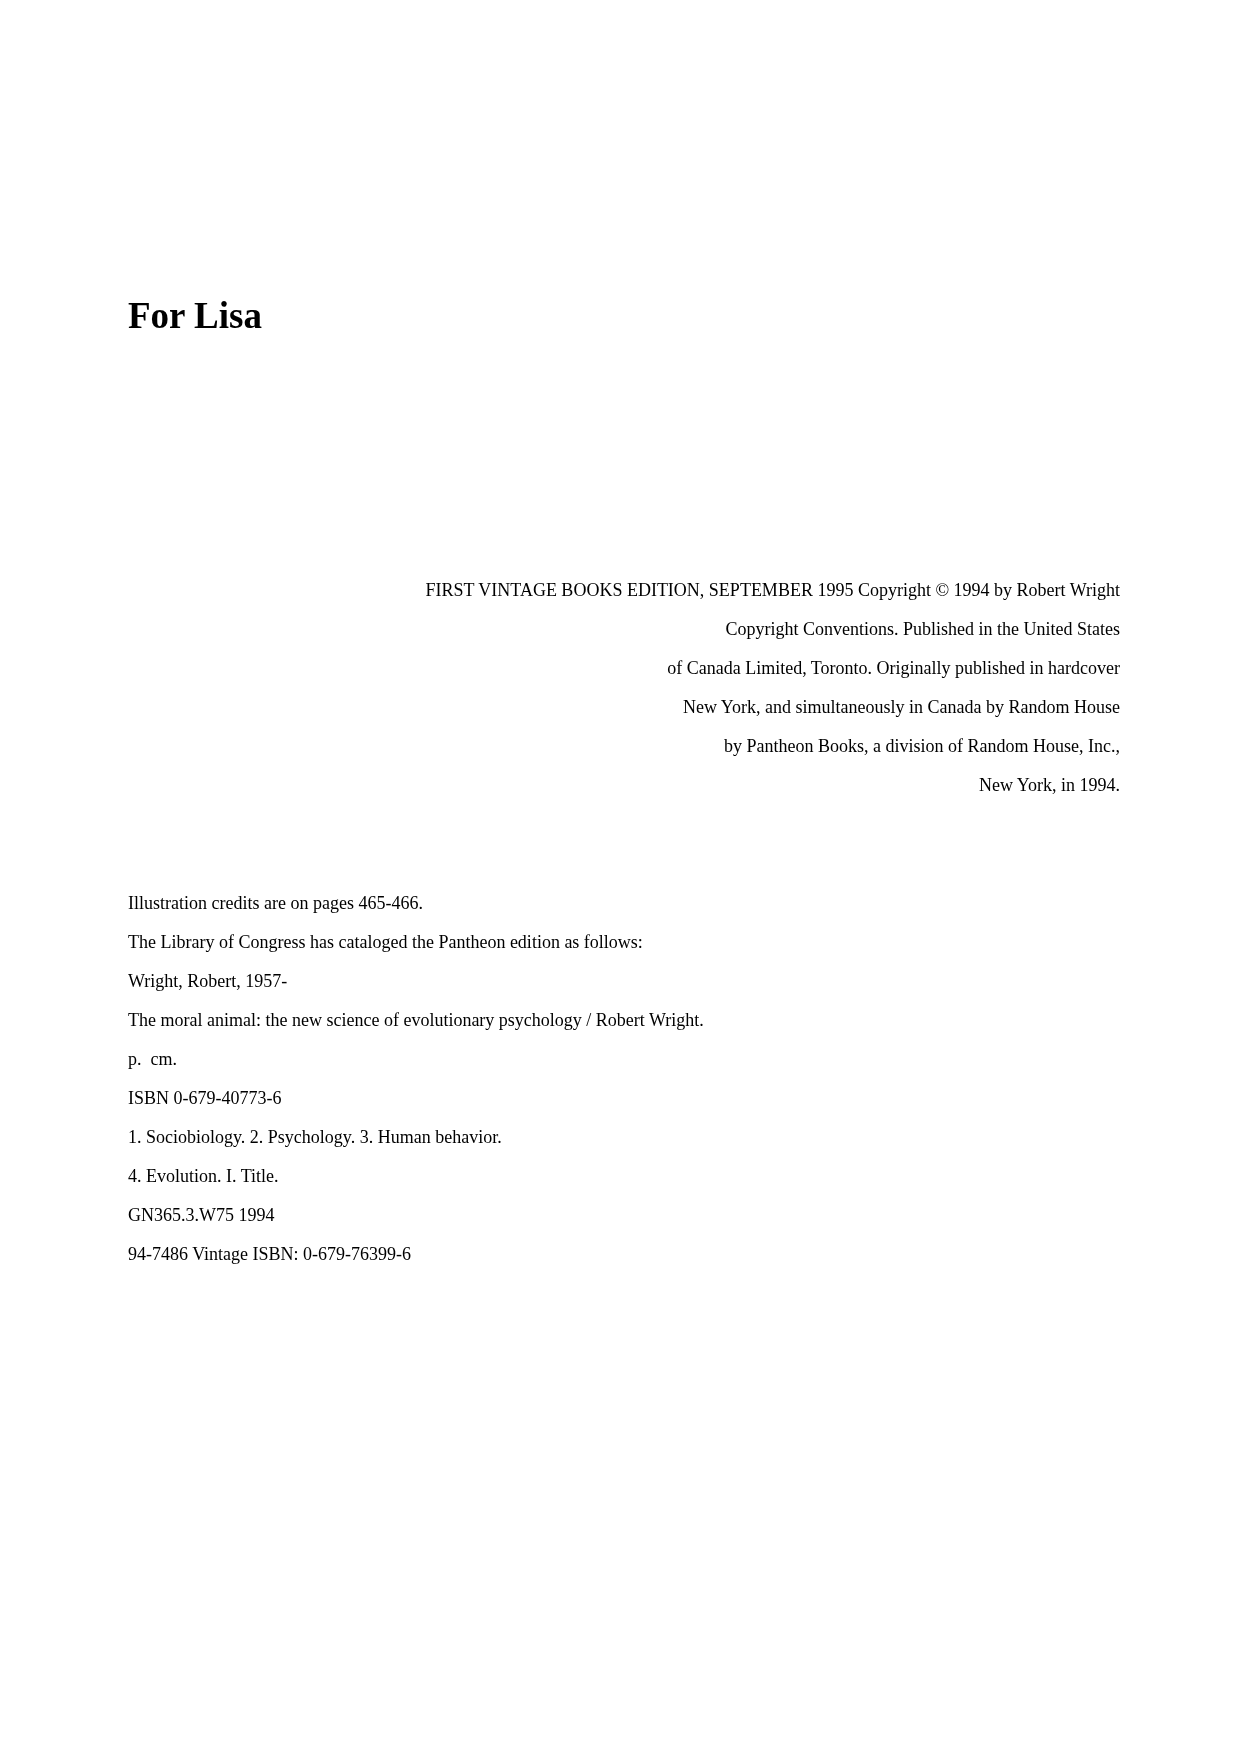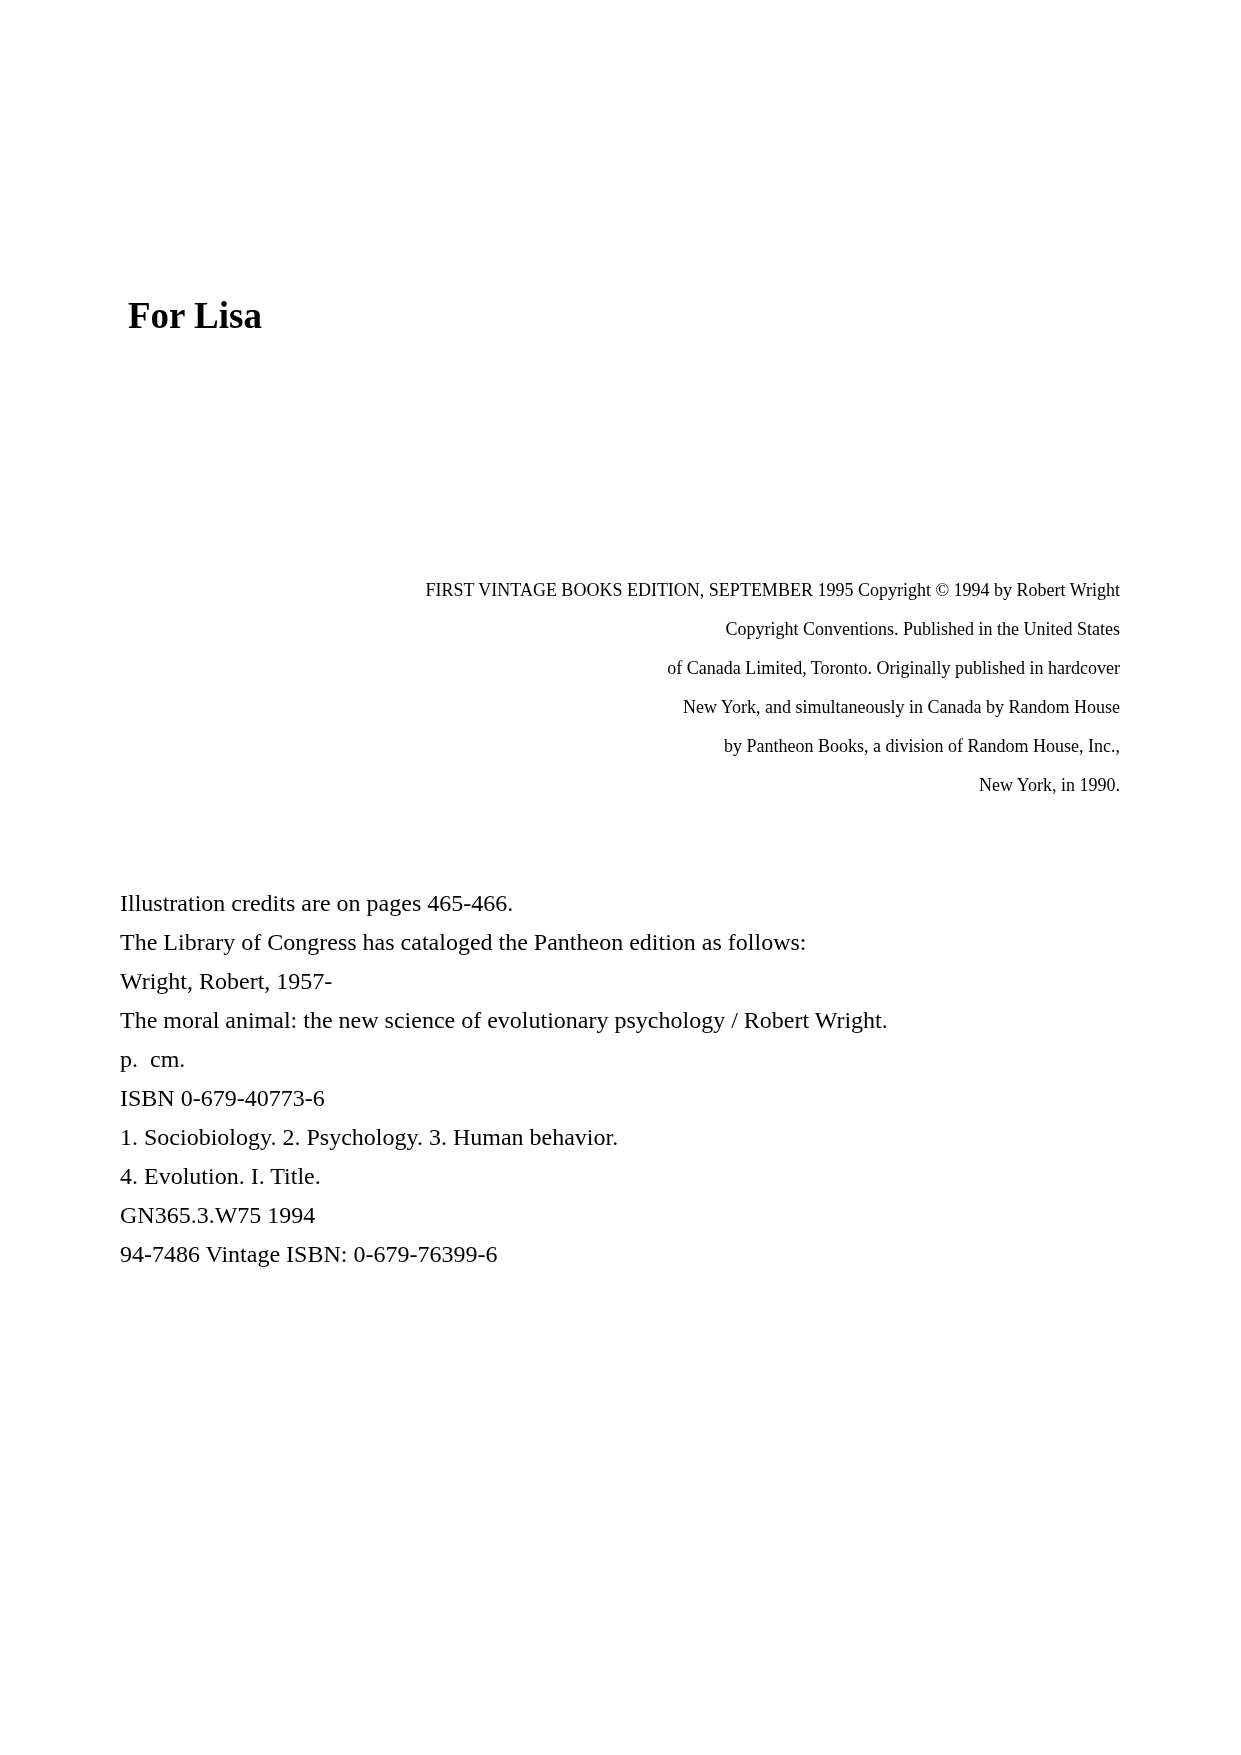--- a/index.html
+++ b/index.html
@@ -33,42 +33,42 @@
       font-size: 18px;
       line-height: 39px;
       margin-top: 37px;
     }
     .copyright-block .line {
       display: block;
       white-space: nowrap;
     }
     .catalog-block {
       position: absolute;
-      left: 120px;
+      left: 128px;
       top: 884px;
-      font-size: 24px;
+      font-size: 18px;
       line-height: 39px;
     }
     .catalog-block .line {
       display: block;
       white-space: pre;
     }
   </style>
 </head>
 <body>
 
 <h1 class="dedication">For Lisa</h1>
 
 <div class="copyright-block">
   <span class="line">FIRST VINTAGE BOOKS EDITION, SEPTEMBER 1995 Copyright © 1994 by Robert Wright</span>
   <span class="line">Copyright Conventions. Published in the United States</span>
   <span class="line">of Canada Limited, Toronto. Originally published in hardcover</span>
   <span class="line">New York, and simultaneously in Canada by Random House</span>
   <span class="line">by Pantheon Books, a division of Random House, Inc.,</span>
-  <span class="line">New York, in 1990.</span>
+  <span class="line">New York, in 1994.</span>
 </div>
 
 <div class="catalog-block">
   <span class="line">Illustration credits are on pages 465-466.</span>
   <span class="line">The Library of Congress has cataloged the Pantheon edition as follows:</span>
   <span class="line">Wright, Robert, 1957-</span>
   <span class="line">The moral animal: the new science of evolutionary psychology / Robert Wright.</span>
   <span class="line">p.  cm.</span>
   <span class="line">ISBN 0-679-40773-6</span>
   <span class="line">1. Sociobiology. 2. Psychology. 3. Human behavior.</span>

